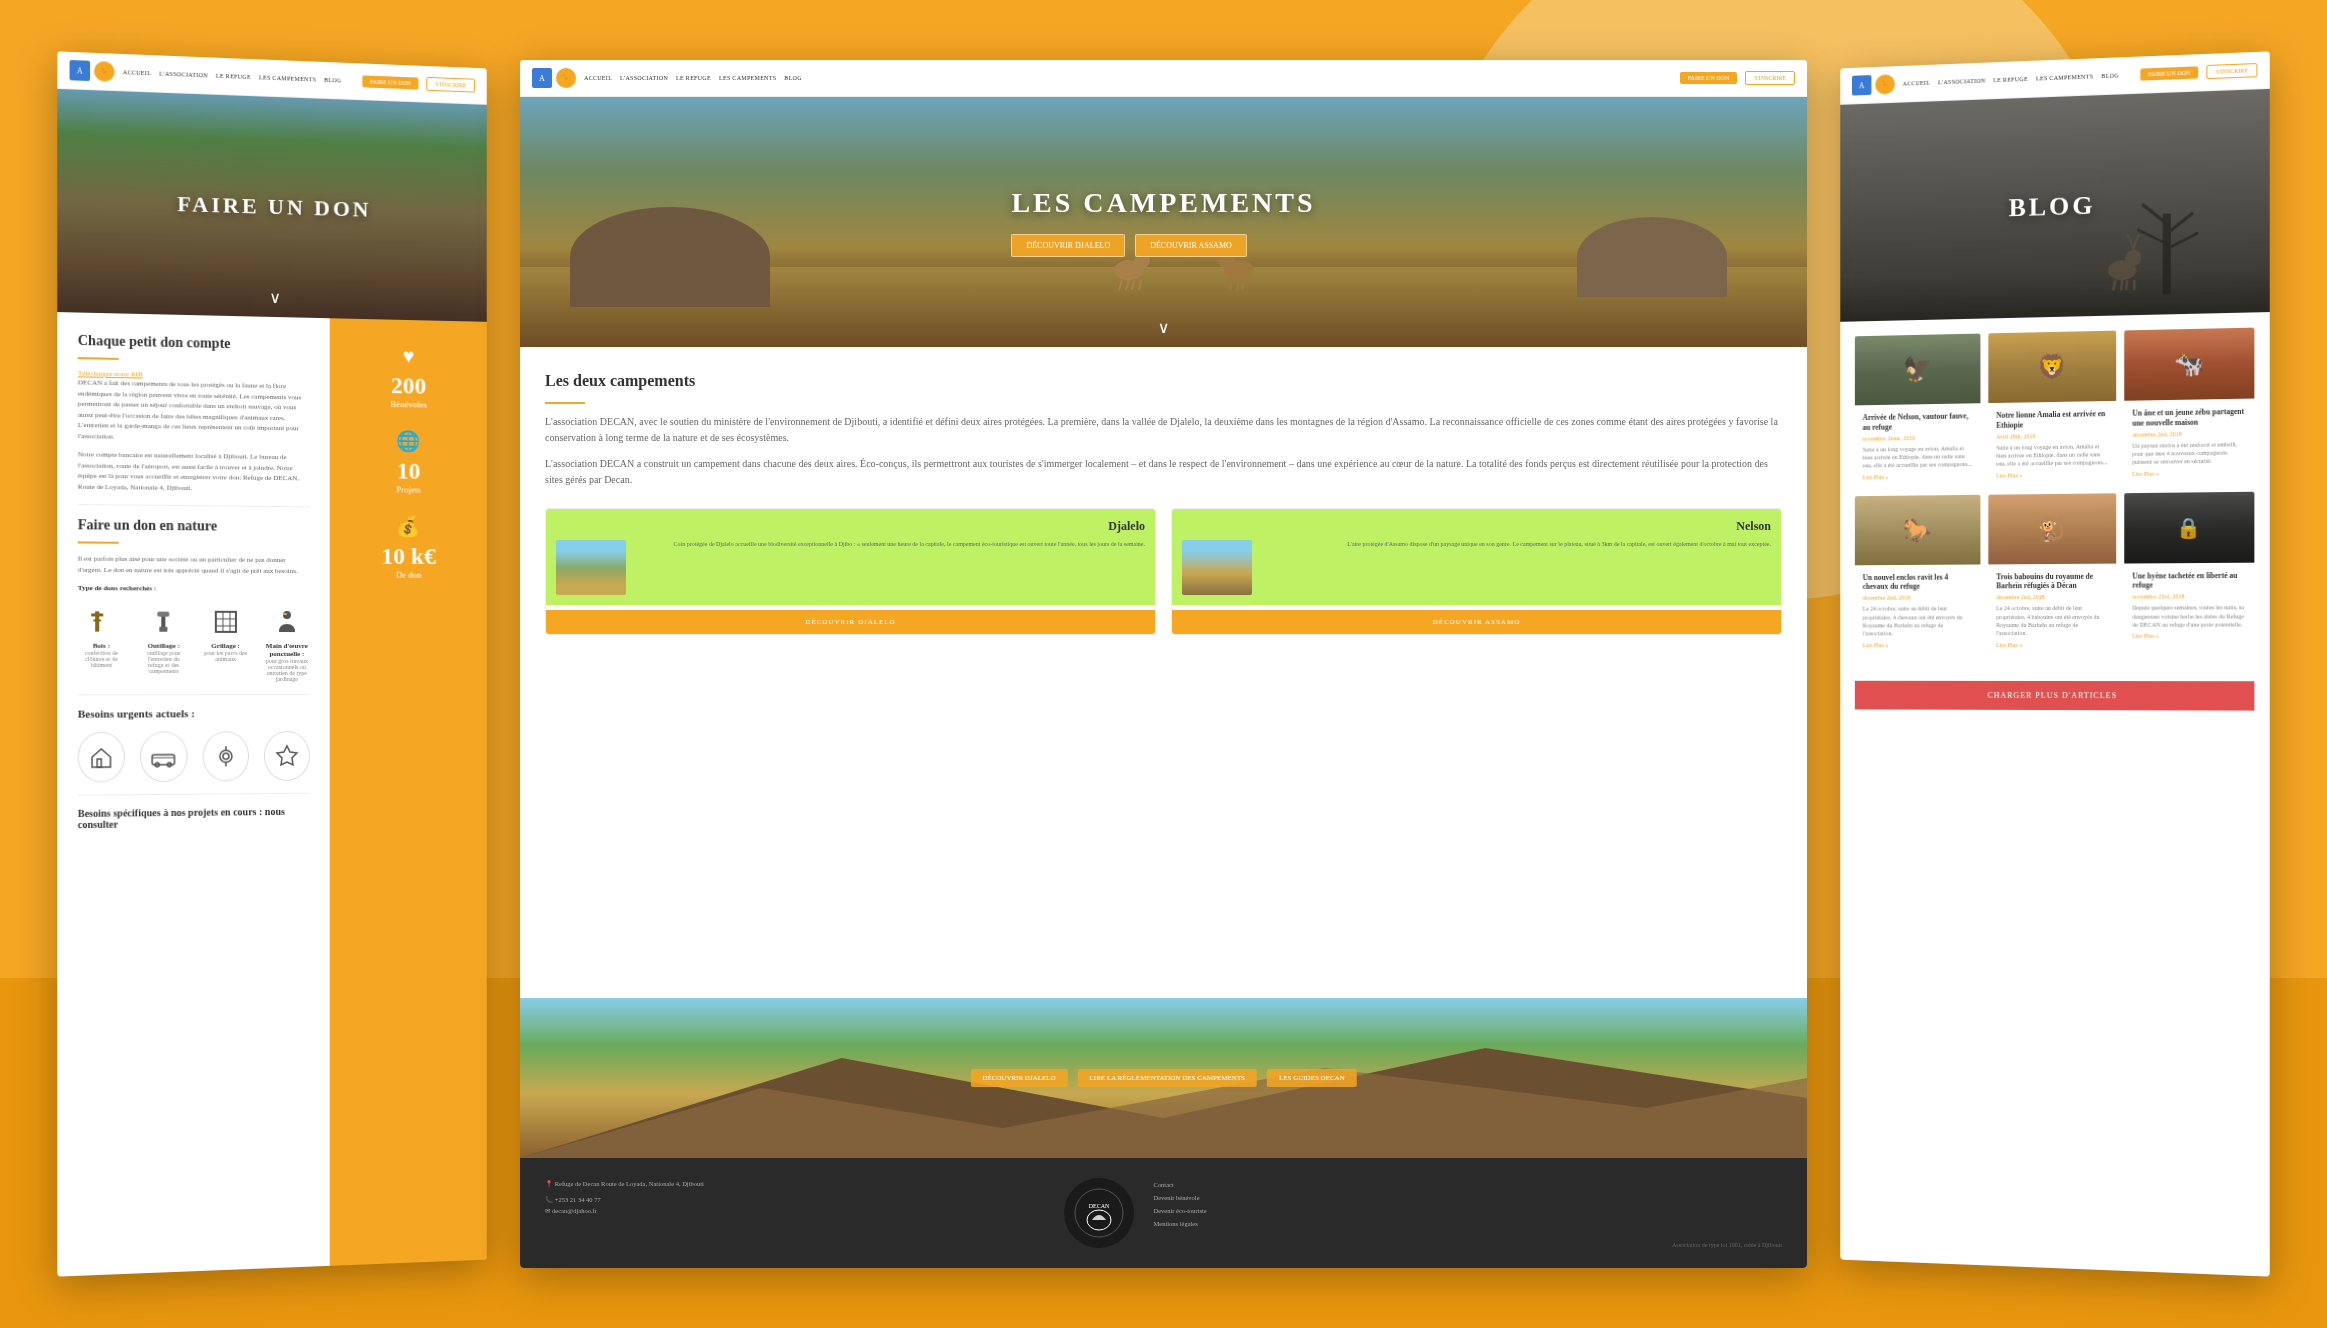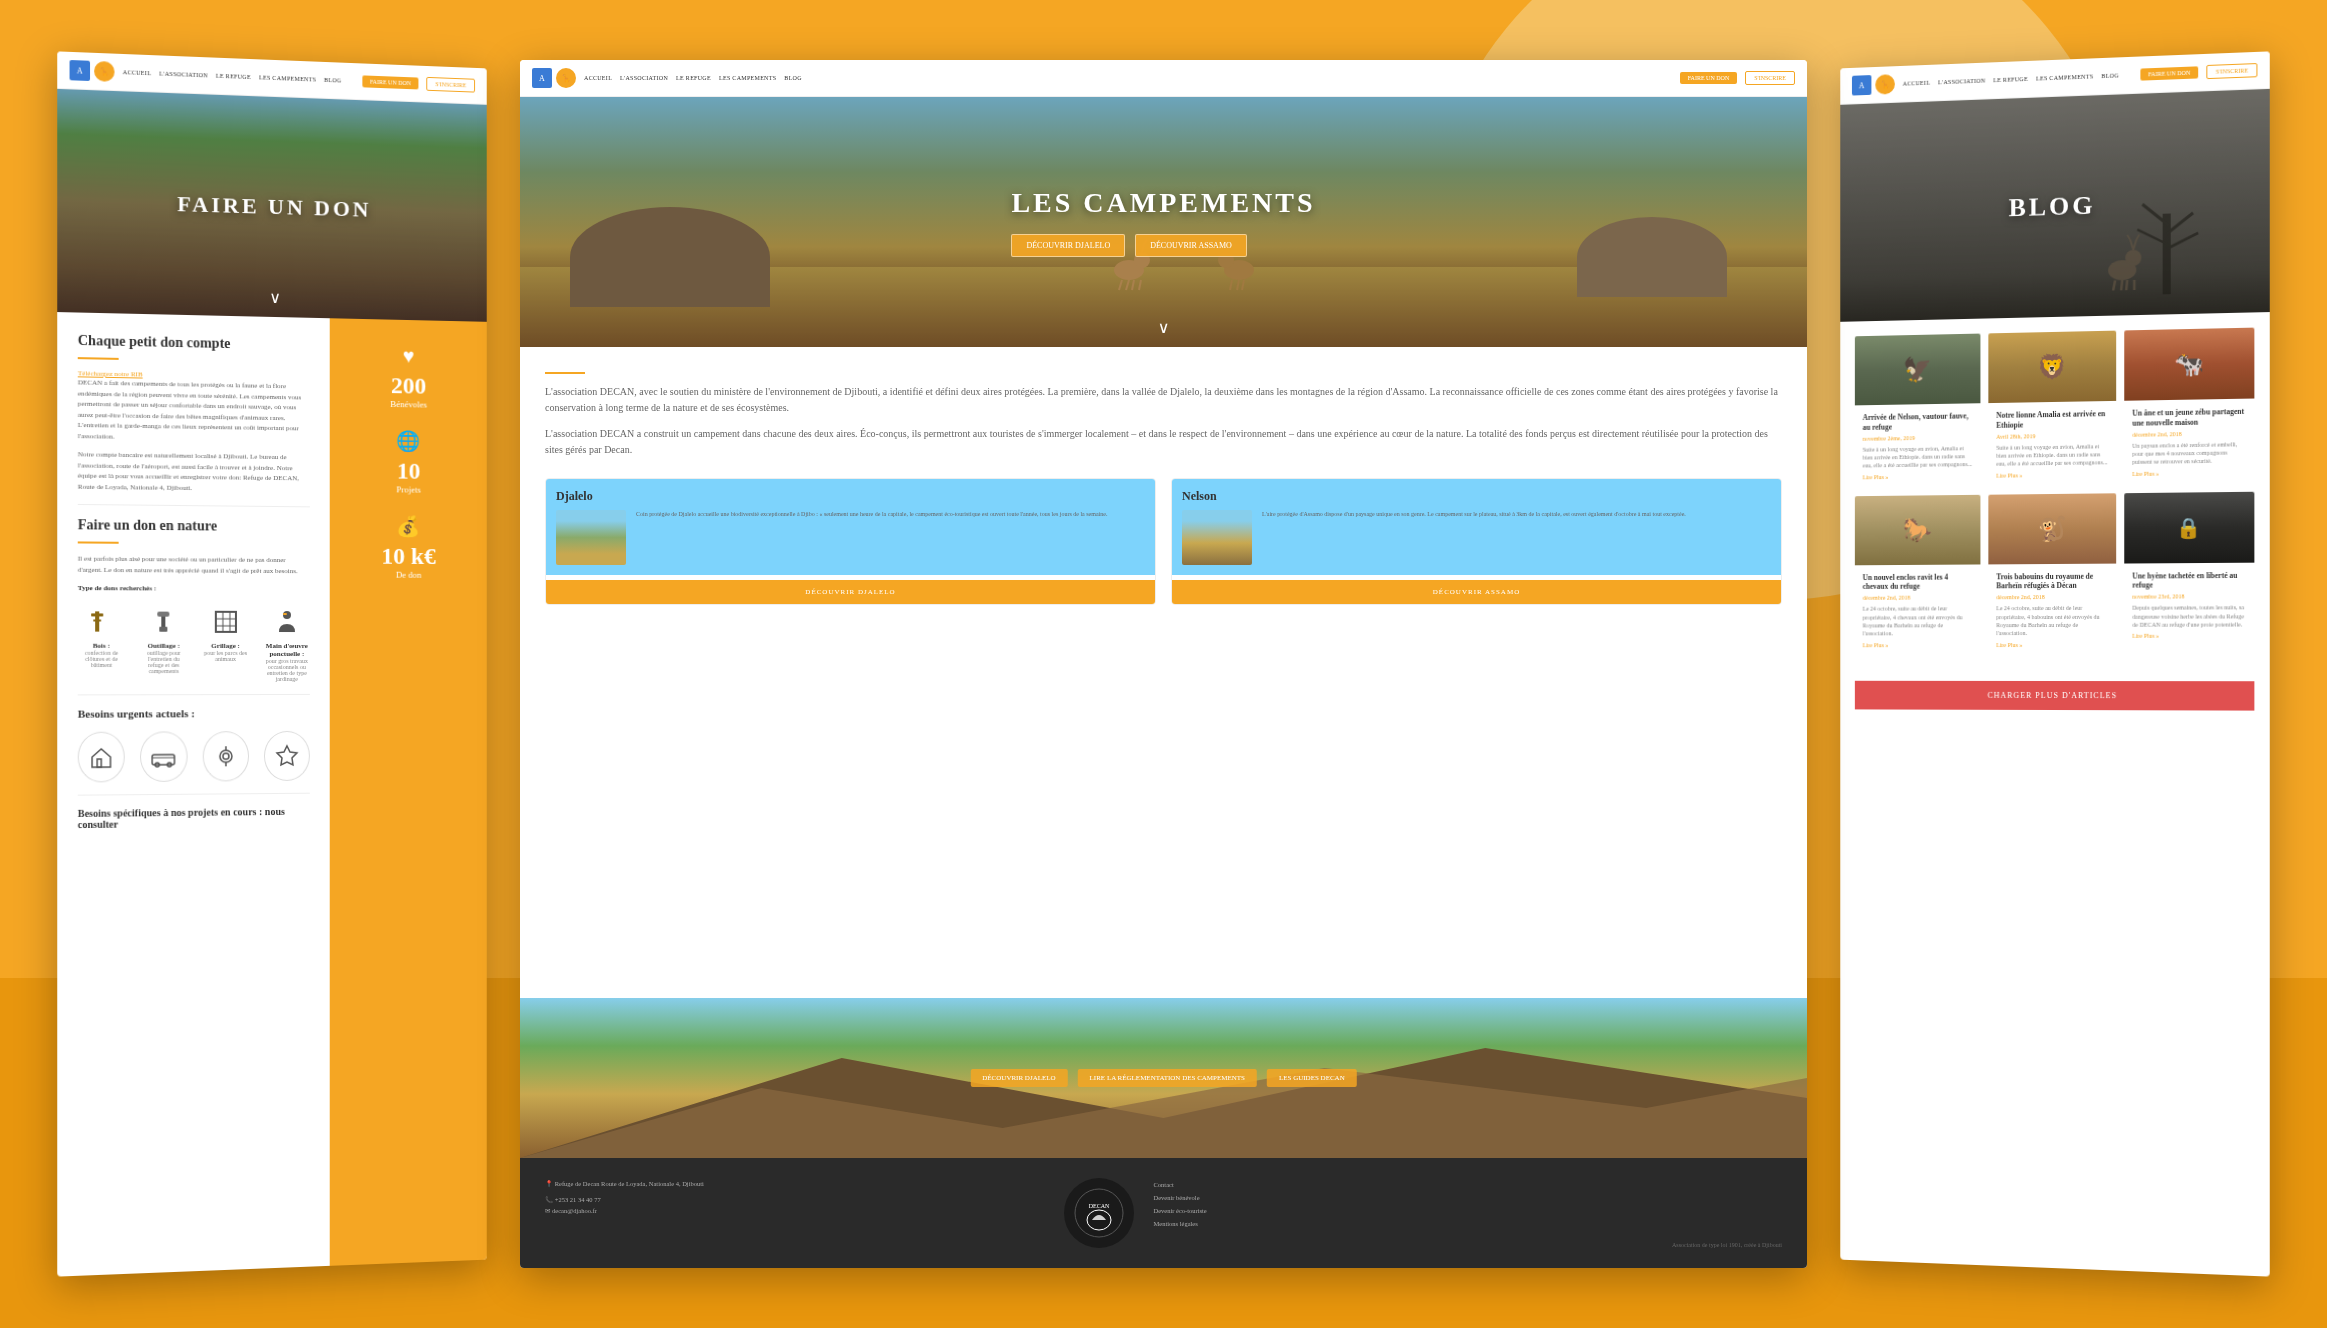--- a/index.html
+++ b/index.html
@@ -338,21 +338,22 @@
     .campement-card {
       flex: 1;
       border: 1px solid #eee;
       border-radius: 4px;
       overflow: hidden;
       background: white;
     }
 
     .card-header {
       padding: 10px;
-      background: #7dd3fc;
+      background: #bef264;
+      text-align: right;
     }
 
     .card-title {
       font-size: 12px;
       font-weight: bold;
       color: #333;
       margin-bottom: 6px;
     }
 
     .card-image {
@@ -799,20 +800,21 @@
           <div class="hero-buttons">
             <div class="hero-btn">DÉCOUVRIR DJALELO</div>
             <div class="hero-btn">DÉCOUVRIR ASSAMO</div>
           </div>
         </div>
       </div>
       <div class="hero-arrow-down">∨</div>
     </div>
 
     <div class="center-content">
+      <div class="campements-title">Les deux campements</div>
       <div class="orange-line"></div>
       <div class="campements-text">L'association DECAN, avec le soutien du ministère de l'environnement de Djibouti, a identifié et défini deux aires protégées. La première, dans la vallée de Djalelo, la deuxième dans les montagnes de la région d'Assamo. La reconnaissance officielle de ces zones comme étant des aires protégées y favorise la conservation à long terme de la nature et de ses écosystèmes.</div>
       <div class="campements-text">L'association DECAN a construit un campement dans chacune des deux aires. Éco-conçus, ils permettront aux touristes de s'immerger localement – et dans le respect de l'environnement – dans une expérience au cœur de la nature. La totalité des fonds perçus est directement réutilisée pour la protection des sites gérés par Decan.</div>
 
       <div class="campement-cards">
 
         <div class="campement-card">
           <div class="card-header clearfix">
             <div class="card-title">Djalelo</div>
             <div class="card-image card-image-savanna" style="background:linear-gradient(180deg,#87ceeb 20%,#8aaa6a 50%,#c8a850 80%);"></div>

